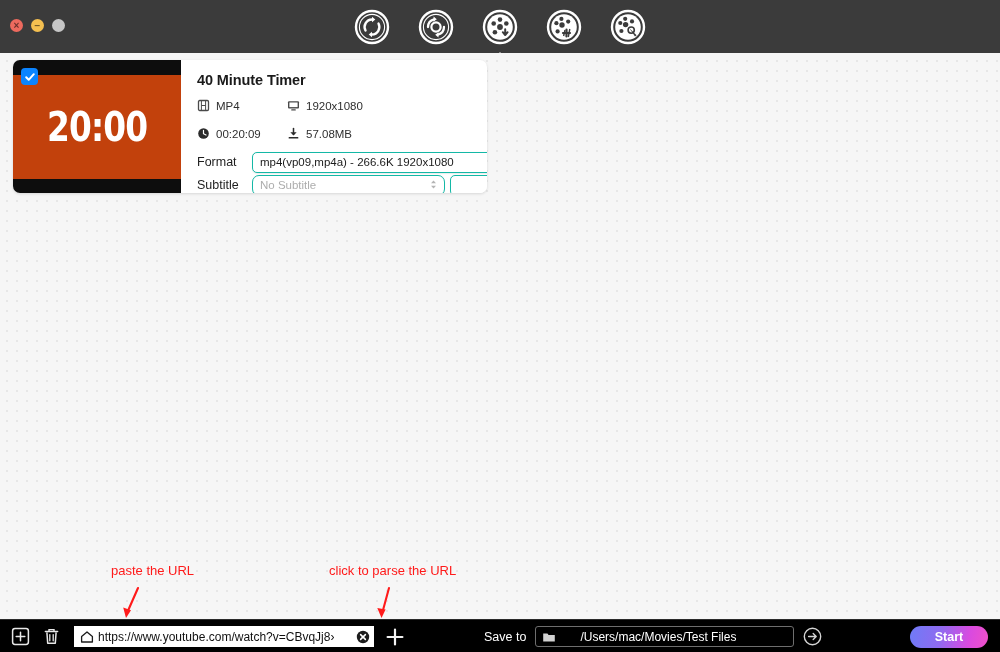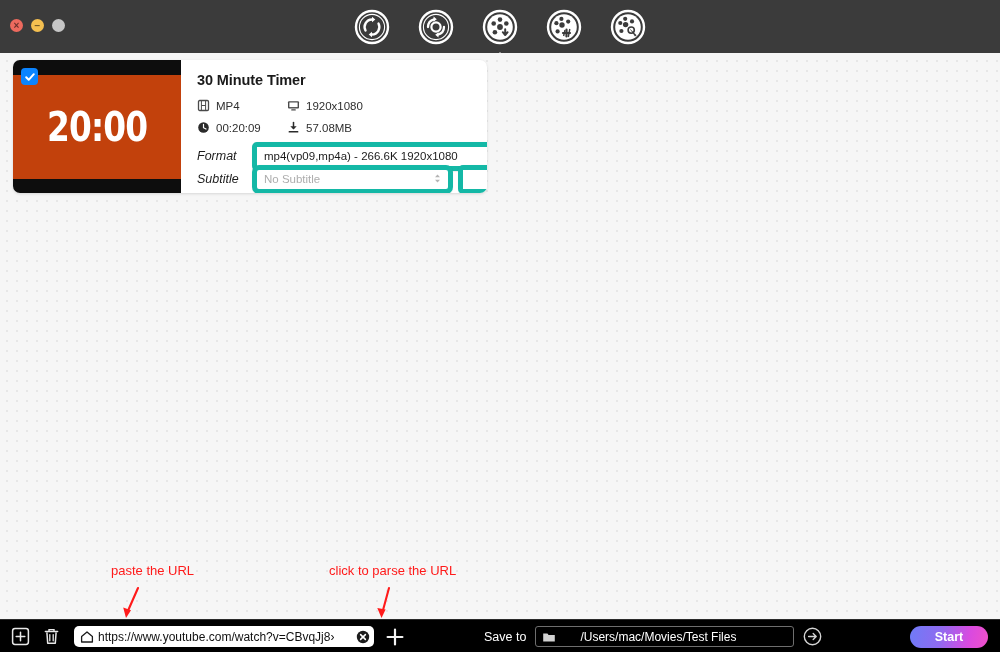--- a/index.html
+++ b/index.html
@@ -118,42 +118,42 @@
   .vid-title {
     font-size: 14.5px;
     font-weight: bold;
     color: #1a1a1a;
     letter-spacing: -0.1px;
   }
   .meta-grid {
     margin-top: 11px;
     display: grid;
     grid-template-columns: 90px auto;
-    row-gap: 9px;
+    row-gap: 15px;
   }
   .meta-cell {
     display: flex; align-items: center; gap: 6px;
     font-size: 11.5px; color: #2f2f2f;
   }
   .meta-cell .gi { flex: none; display:block; }
 
   .form-rows { margin-top: 12px; }
   .frow {
     display: flex; align-items: center;
     height: 20px; margin-bottom: 3px;
   }
   .flabel {
     width: 55px; flex: none;
-    font-size: 12.5px; color: #1d1d1d; font-style: italic;
+    font-size: 12.5px; color: #1d1d1d;
   }
   .fselect {
     position: relative;
     height: 19px;
     background: #ffffff;
-    border: 5px solid #14b8a6;
+    border: 1px solid #14b8a6;
     border-radius: 5px;
     box-shadow: 0 0.5px 1px rgba(0,0,0,0.08);
     display: flex; align-items: center;
     padding: 0 22px 0 7px;
     font-size: 11.5px;
     color: #1b1b1b;
     cursor: pointer;
     white-space: nowrap;
     overflow: hidden;
   }
@@ -188,21 +188,21 @@
   .bb-icon {
     width: 22px; height: 22px;
     margin-left: 9px;
     display: flex; align-items: center; justify-content: center;
     cursor: pointer;
   }
   .url-field {
     margin-left: 12px;
     width: 290px; height: 21px;
     background: #ffffff;
-    border-radius: 5px;
+    border-radius: 0;
     display: flex; align-items: center;
     padding: 0 4px 0 6px;
     overflow: hidden;
   }
   .url-text {
     flex: 1;
     font-size: 12px;
     color: #101010;
     white-space: nowrap;
     overflow: hidden;
@@ -351,21 +351,21 @@
         <span class="thumb-time">20:00</span>
       </div>
       <div class="checkbox">
         <svg width="12" height="12" viewBox="0 0 12 12">
           <path d="M2.2 6.3 L4.7 8.8 L9.8 3.2" fill="none" stroke="#ffffff" stroke-width="2" stroke-linecap="round" stroke-linejoin="round"></path>
         </svg>
       </div>
     </div>
 
     <div class="details">
-      <div class="vid-title">30 Minute Timer</div>
+      <div class="vid-title">40 Minute Timer</div>
 
       <div class="meta-grid">
         <div class="meta-cell">
           <svg class="gi" width="13" height="13" viewBox="0 0 13 13">
             <rect x="1.5" y="1.5" width="10" height="10" rx="1.2" fill="none" stroke="#4a4a4a" stroke-width="1.3"></rect>
             <line x1="4.4" y1="1.7" x2="4.4" y2="11.3" stroke="#4a4a4a" stroke-width="1"></line>
             <line x1="8.6" y1="1.7" x2="8.6" y2="11.3" stroke="#4a4a4a" stroke-width="1"></line>
             <line x1="4.4" y1="6.5" x2="8.6" y2="6.5" stroke="#4a4a4a" stroke-width="1"></line>
           </svg>
           <span>MP4</span>

